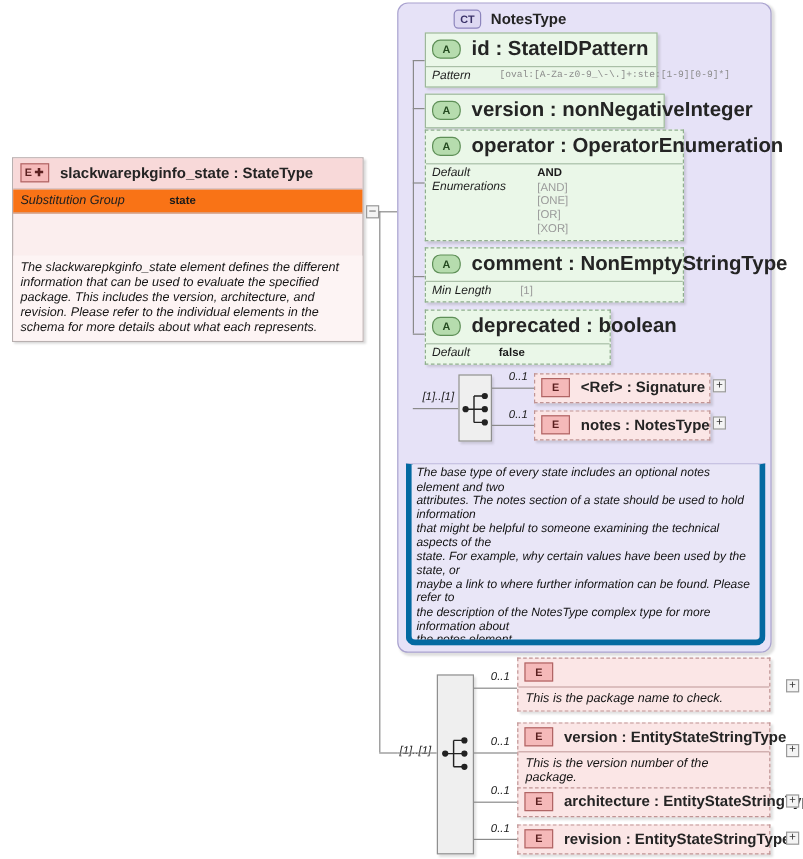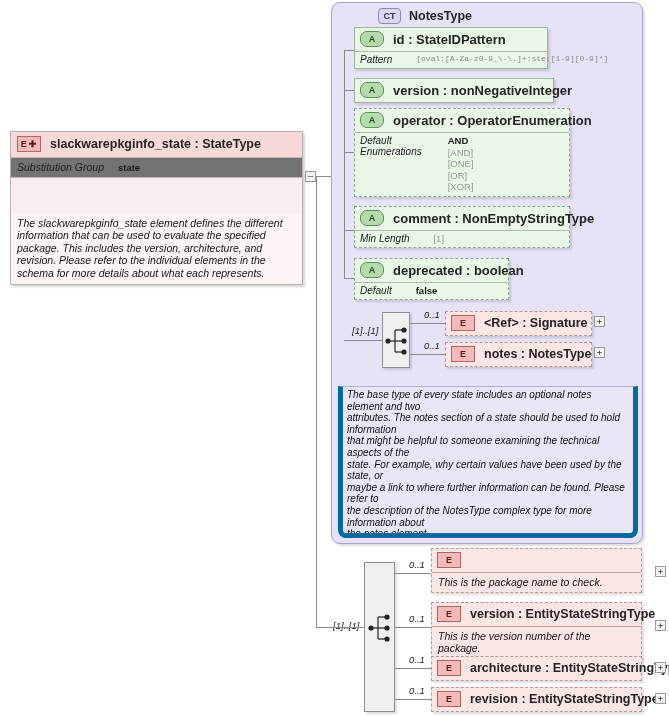--- a/index.html
+++ b/index.html
@@ -44,22 +44,23 @@
     margin-right: 9px;
   }
   .badge-e .plus { font-size: 9px; line-height: 1; margin-left: 1px; }
   #root-element .title {
     font-size: 12.5px; font-weight: bold; color: #242424;
     white-space: nowrap;
   }
   .facet-row {
     display: flex; align-items: baseline;
     padding: 3px 6px 4px 6px;
-    background: #737373;
+    background: #f97316;
     border-bottom: 1px solid #cbb6b6;
+    gap: 23px;
   }
   .facet-label {
     font-style: italic; font-size: 10.5px; color: #202020;
     flex: 0 0 auto; margin-right: 14px;
   }
   .facet-value {
     font-size: 9.5px; font-weight: bold; color: #1a1a1a; text-align: right;
   }
   #root-element .doc {
     padding: 4px 7px 5px 6px;
@@ -126,21 +127,21 @@
     width: 22px; height: 14px; flex: 0 0 22px;
     background: #b6dcae;
     border: 1px solid #5e8f57;
     border-radius: 7px;
     color: #244a20;
     font-size: 9px; font-weight: bold;
     display: flex; align-items: center; justify-content: center;
     margin-right: 9px;
   }
   .attr-name {
-    font-size: 13px; font-weight: bold; color: #242424;
+    font-size: 17px; font-weight: bold; color: #242424;
     white-space: nowrap;
   }
   .attr-facets {
     border-top: 1px solid #a9bfa7;
     padding: 2px 5px 3px 5px;
     display: flex; align-items: flex-start;
   }
   .attr-facets .facet-label {
     font-style: italic; font-size: 10px; color: #1d1d1d;
     flex: 0 0 auto;

